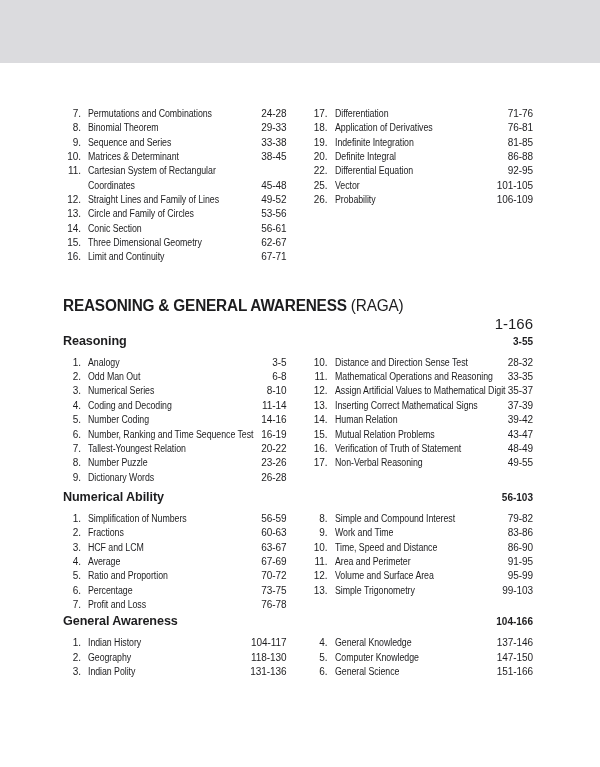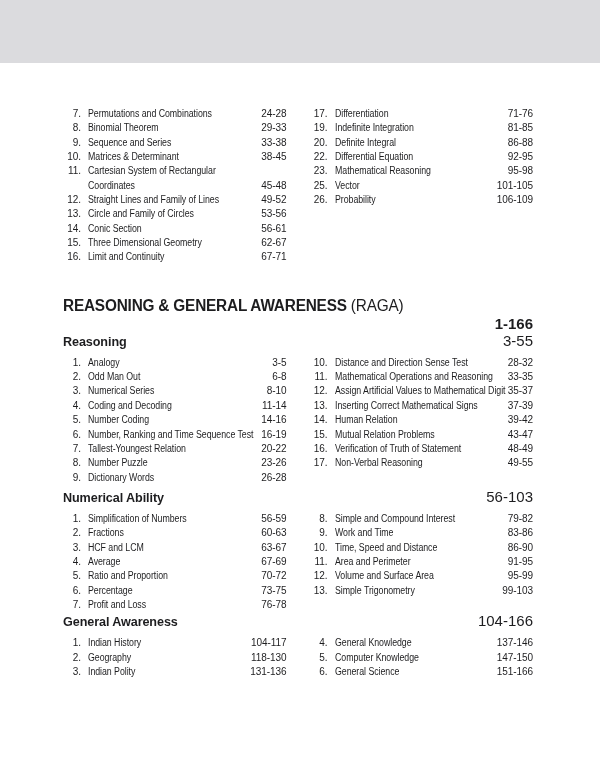--- a/index.html
+++ b/index.html
@@ -53,33 +53,33 @@
     display:flex;align-items:baseline;
     line-height:18px;
     flex-direction:column;
   }
   .raga-title{
     font-size:16px;font-weight:700;letter-spacing:-0.2px;
     transform:scaleX(0.96);transform-origin:0 50%;
     white-space:nowrap;
   }
   .raga-suffix{font-weight:400;}
-  .raga-pages{margin-left:auto;font-size:15px;font-weight:700;}
+  .raga-pages{margin-left:auto;font-size:15px;font-weight:400;}
   
   .section{}
   .section.gap-lg{margin-top:4px;}
   .section.gap-md{margin-top:1px;}
   .section-head{
     display:flex;align-items:baseline;line-height:16px;margin-bottom:6px;
   }
   .section-title{
     font-size:13px;font-weight:700;letter-spacing:-0.1px;
     transform:scaleX(0.97);transform-origin:0 50%;white-space:nowrap;
   }
-  .section-pages{margin-left:auto;font-size:15px;font-weight:400;}
+  .section-pages{margin-left:auto;font-size:10px;font-weight:700;}
 </style>
 </head>
 <body>
 
 <div class="screen">
   <div class="top-band"></div>
 
   <div class="page-body">
 
     <div class="cols">
@@ -147,45 +147,45 @@
           </div>
         </div>
       <div class="col">
 
           <div class="row">
             <span class="num">17.</span>
             <span class="title">Differentiation</span>
             <span class="pages">71-76</span>
           </div>
 
+          <div class="row">
+            <span class="num">18.</span>
+            <span class="title">Application of Derivatives</span>
+            <span class="pages">76-81</span>
+          </div>
 
           <div class="row">
             <span class="num">19.</span>
             <span class="title">Indefinite Integration</span>
             <span class="pages">81-85</span>
           </div>
 
           <div class="row">
             <span class="num">20.</span>
             <span class="title">Definite Integral</span>
             <span class="pages">86-88</span>
           </div>
 
 
           <div class="row">
             <span class="num">22.</span>
             <span class="title">Differential Equation</span>
             <span class="pages">92-95</span>
           </div>
 
-          <div class="row">
-            <span class="num">23.</span>
-            <span class="title">Mathematical Reasoning</span>
-            <span class="pages">95-98</span>
-          </div>
 
 
           <div class="row">
             <span class="num">25.</span>
             <span class="title">Vector</span>
             <span class="pages">101-105</span>
           </div>
 
           <div class="row">
             <span class="num">26.</span>

